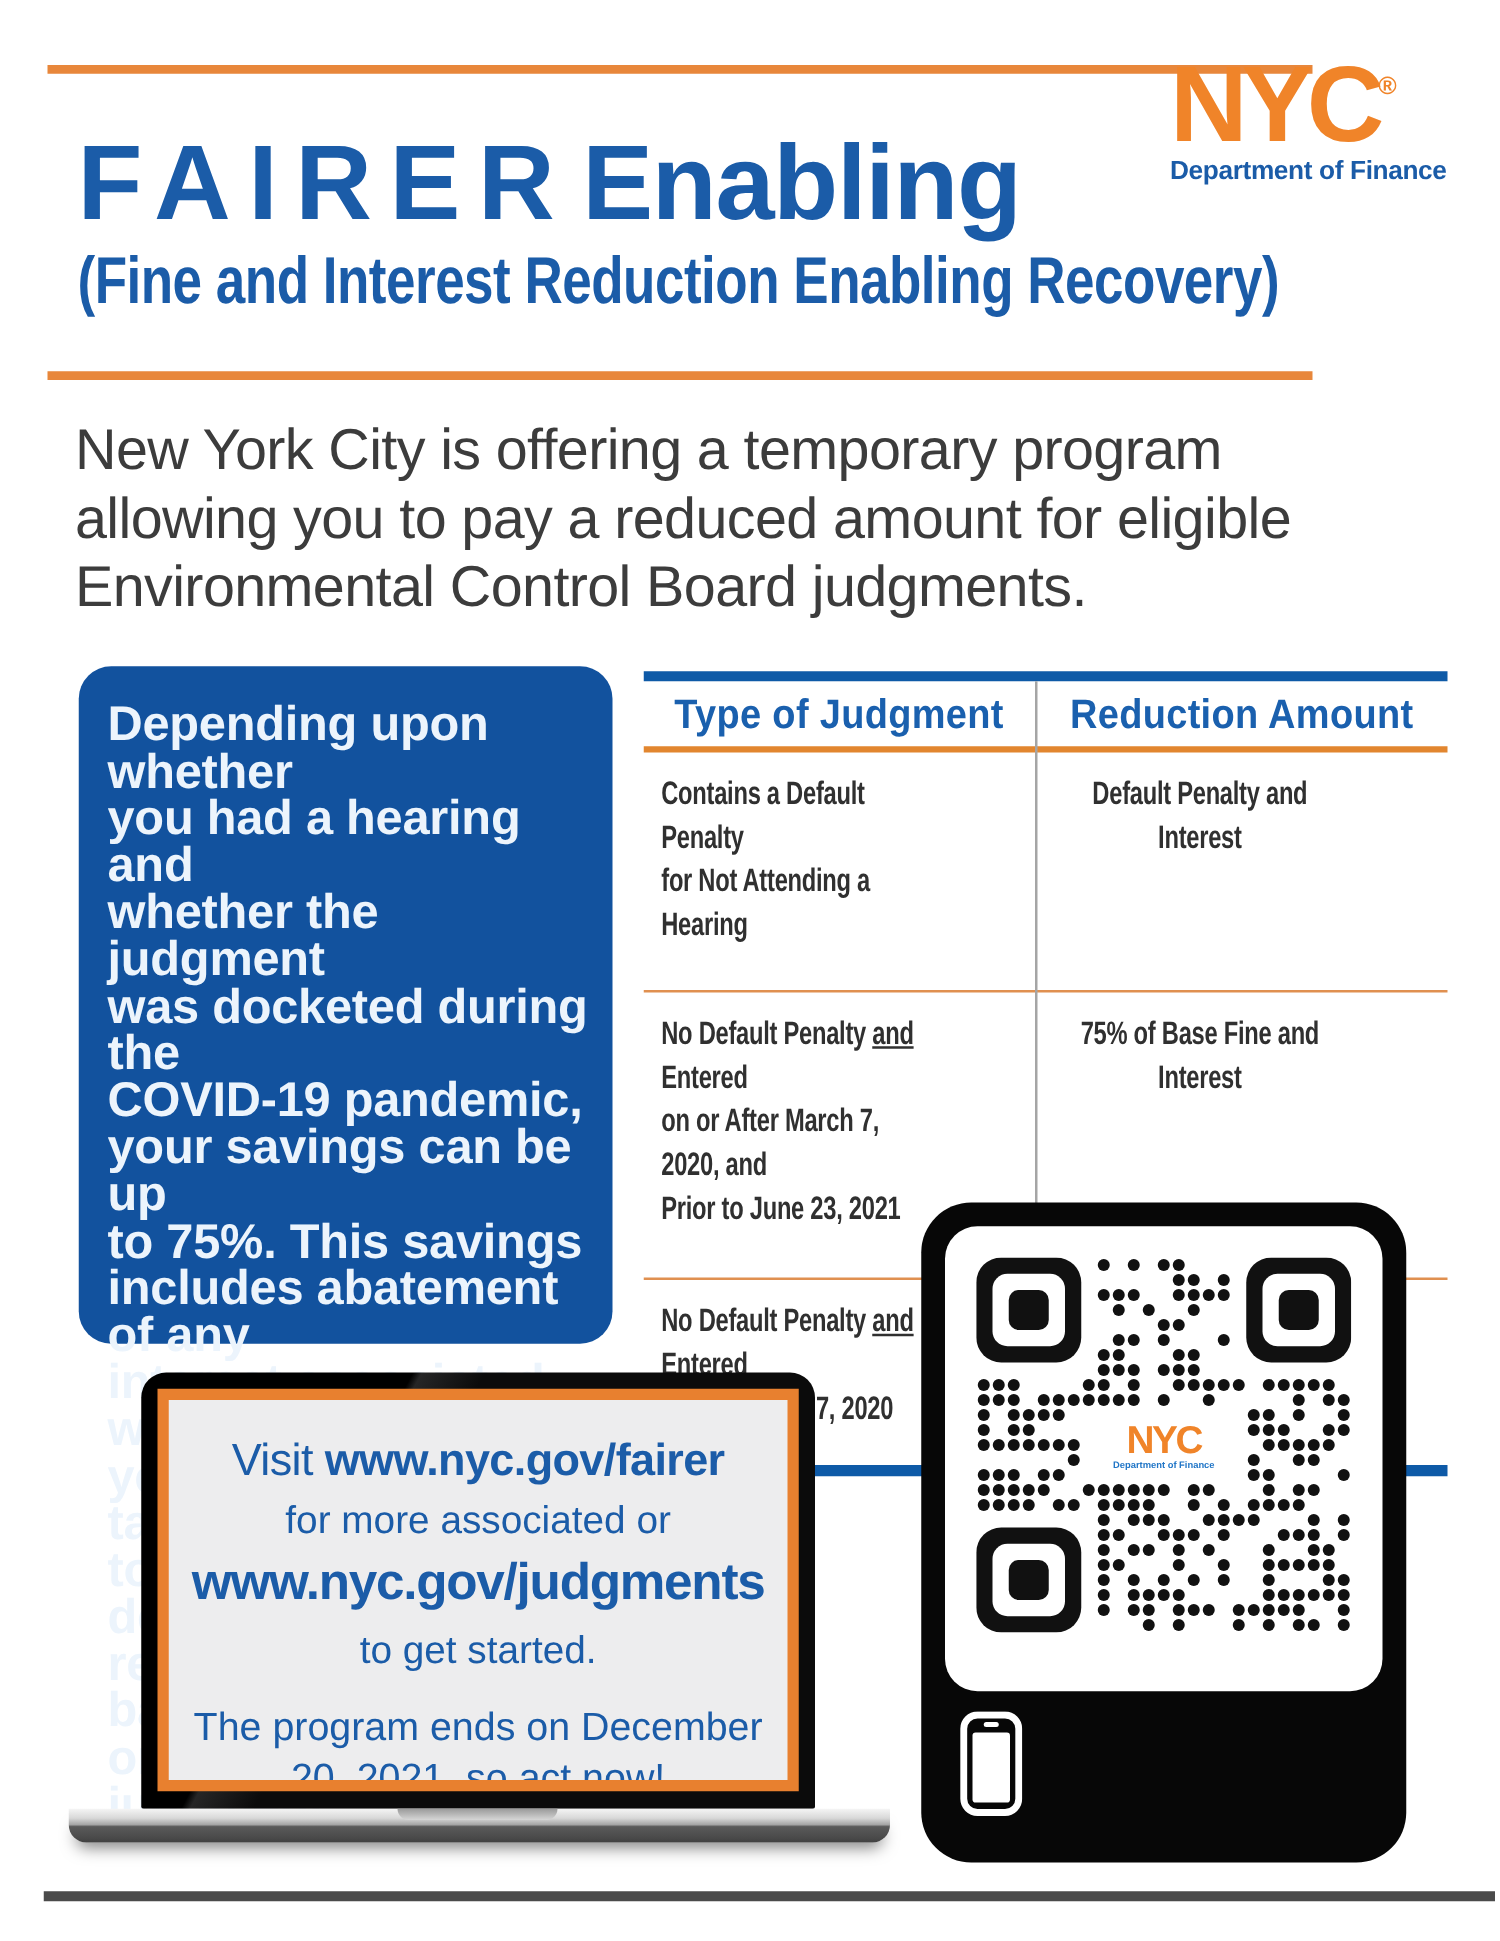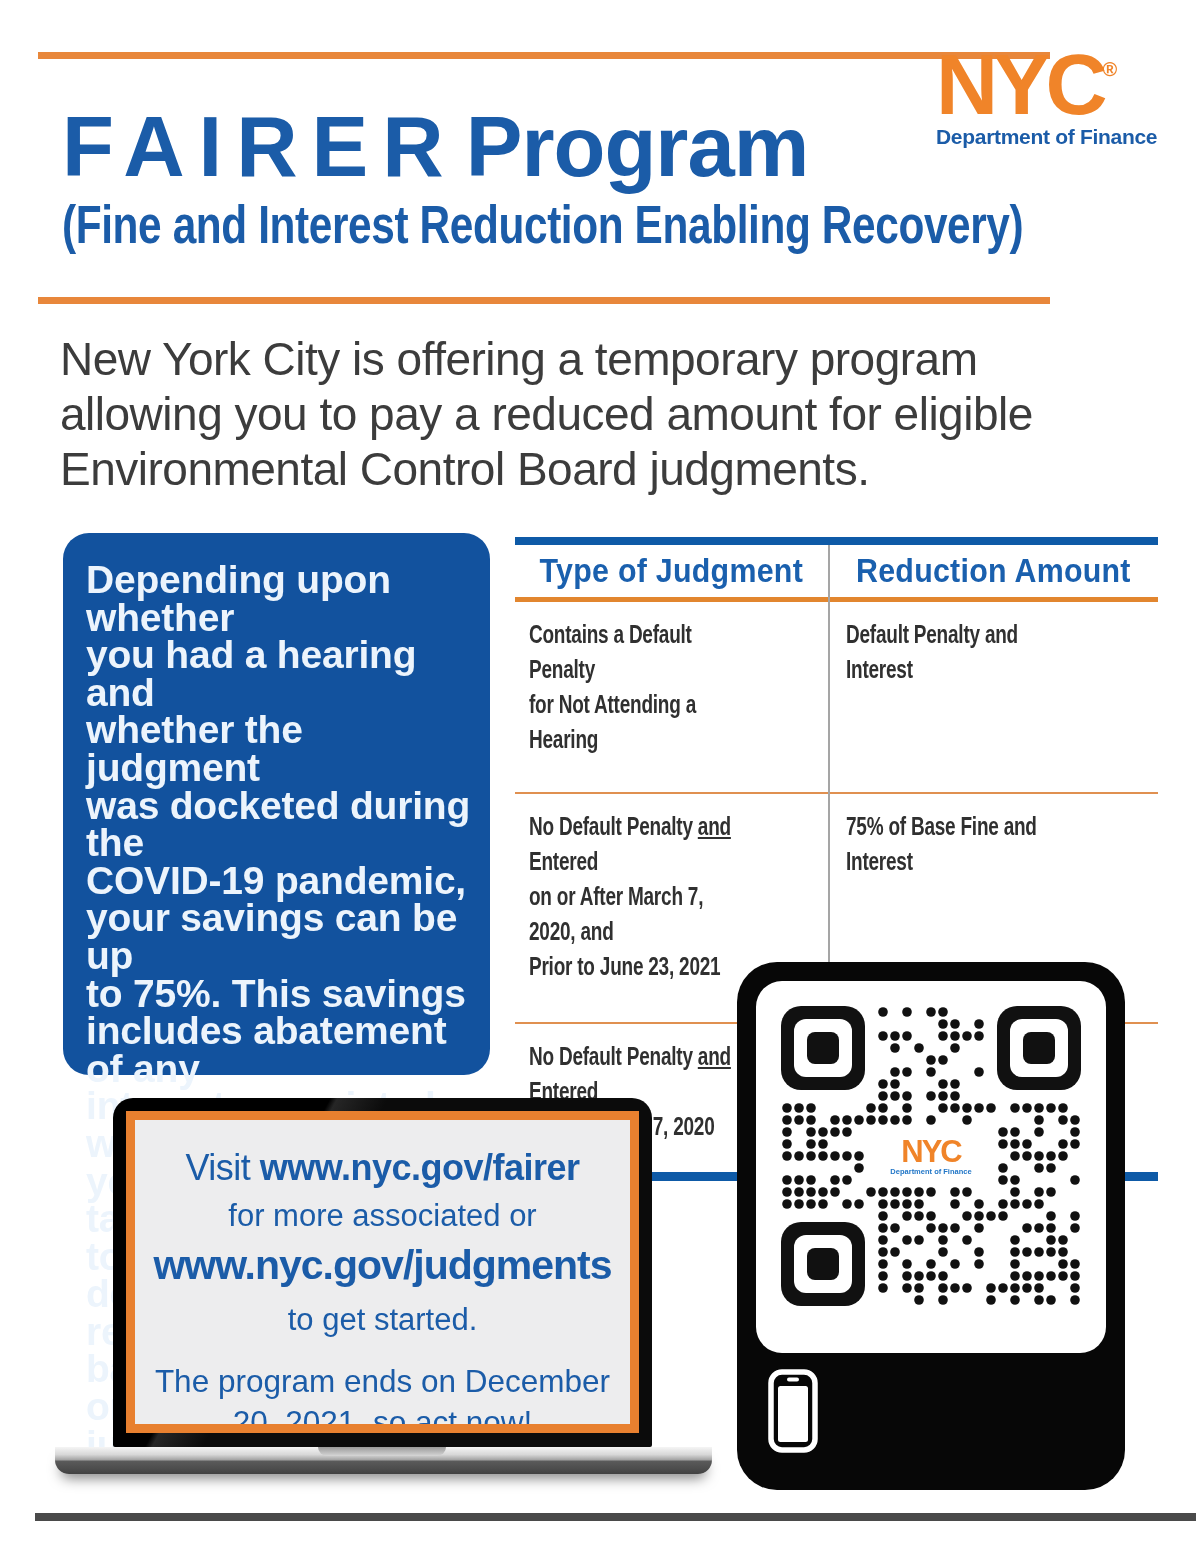--- a/index.html
+++ b/index.html
@@ -56,21 +56,21 @@
   .t-head span{
     display:inline-block;font-size:33px;font-weight:bold;
     color:var(--c-header_blue,#1A60AE);letter-spacing:0.3px;
     transform:scaleX(0.92);transform-origin:center;white-space:nowrap;
   }
   .t-orange-sep{height:5px;background:var(--c-table_orange,#E2862F);}
   .t-sep{height:2px;background:#E09050;}
   .t-row{display:flex;}
   .t-cell{padding:15px 0 13px 14px;}
   .t-cell.c1{width:313px;}
-  .t-cell.c2{flex:1;padding-left:18px;}
+  .t-cell.c2{flex:1;padding-left:18px;text-align:center;}
   .t-cell .cond{
     display:inline-block;font-size:26px;font-weight:bold;line-height:35px;
     color:var(--c-cell_text,#303030);letter-spacing:-0.3px;white-space:pre-line;
     transform:scaleX(0.73);transform-origin:left top;
   }
   .t-row:nth-child(1) .t-cell{padding-bottom:35px;}
   .t-row:nth-child(3) .t-cell{padding-bottom:38px;}
   .t-row:nth-child(5) .t-cell{padding-bottom:28px;}
   .t-vline{position:absolute;left:313px;top:8px;bottom:9px;width:2px;background:#A5A5A5;}
   
@@ -131,21 +131,21 @@
 <div class="page">
 
   <div class="rule-orange rule-top"></div>
 
   <div class="nyc-logo-block">
     <div class="nyc-word"><span>NYC</span><span class="nyc-reg">®</span></div>
     <div class="nyc-dept">Department of Finance</div>
   </div>
 
   <div class="title-row">
-    <span class="title-acronym">FAIRER</span><span class="title-word">Program</span>
+    <span class="title-acronym">FAIRER</span><span class="title-word">Enabling</span>
   </div>
   <div class="subtitle">(Fine and Interest Reduction Enabling Recovery)</div>
 
   <div class="rule-orange rule-mid"></div>
 
   <div class="intro">New York City is offering a temporary program
 allowing you to pay a reduced amount for eligible
 Environmental Control Board judgments.</div>
 
   <div class="info-box">Depending upon whether

